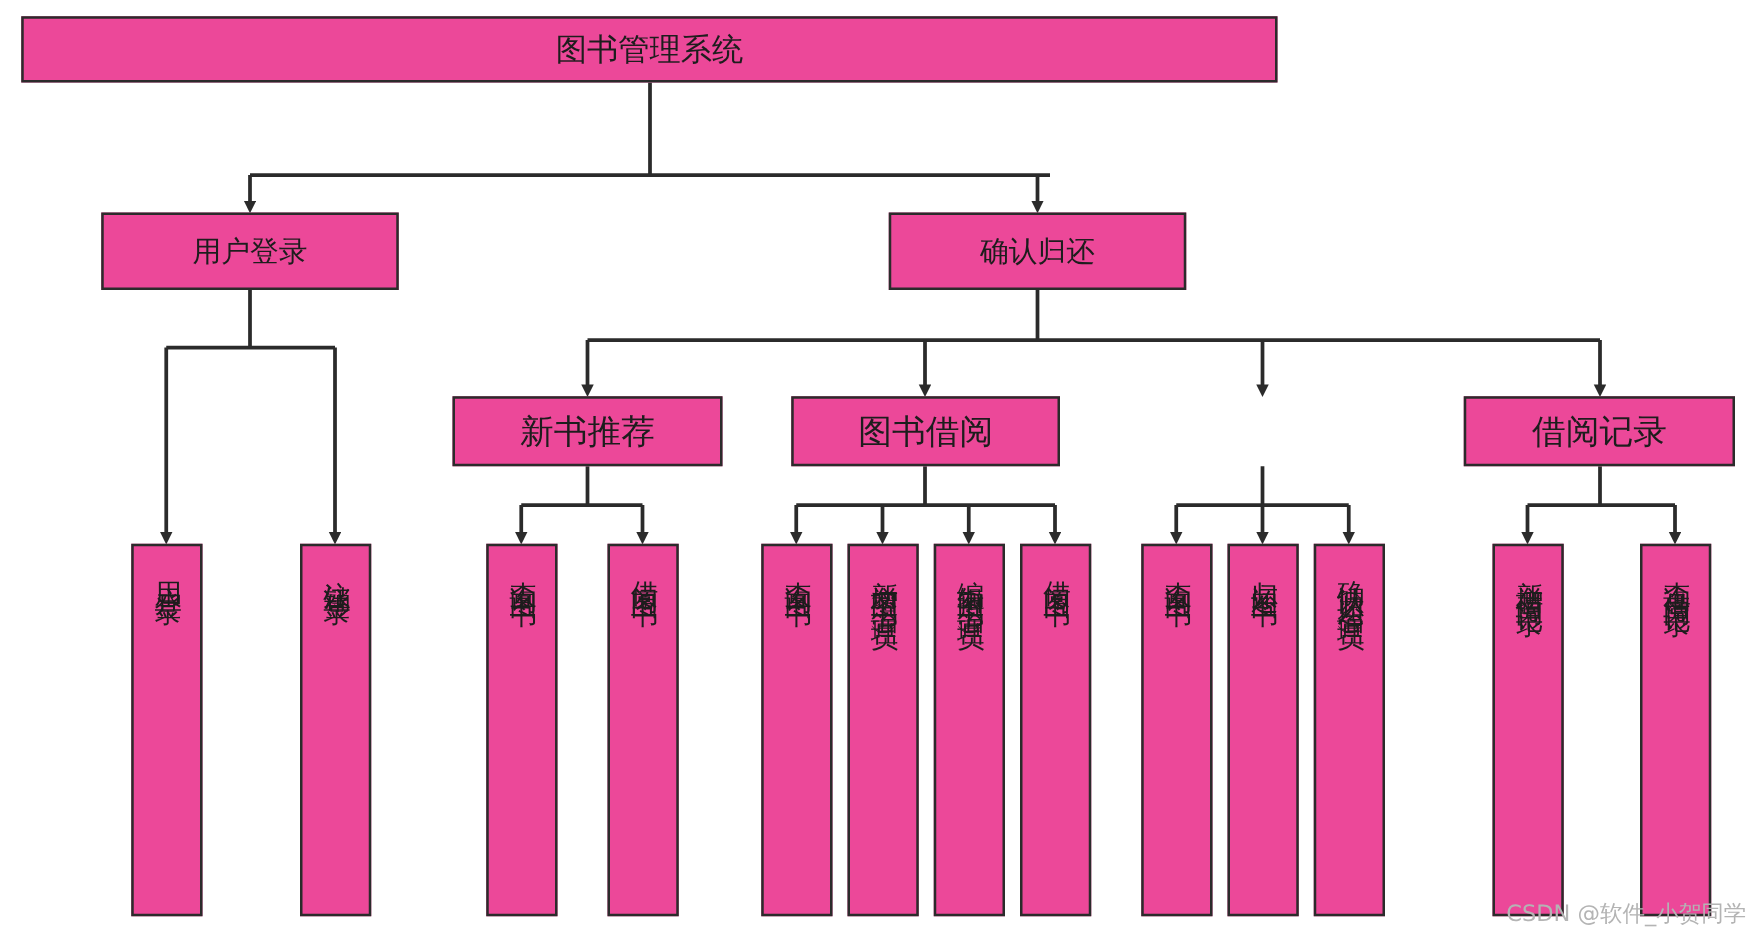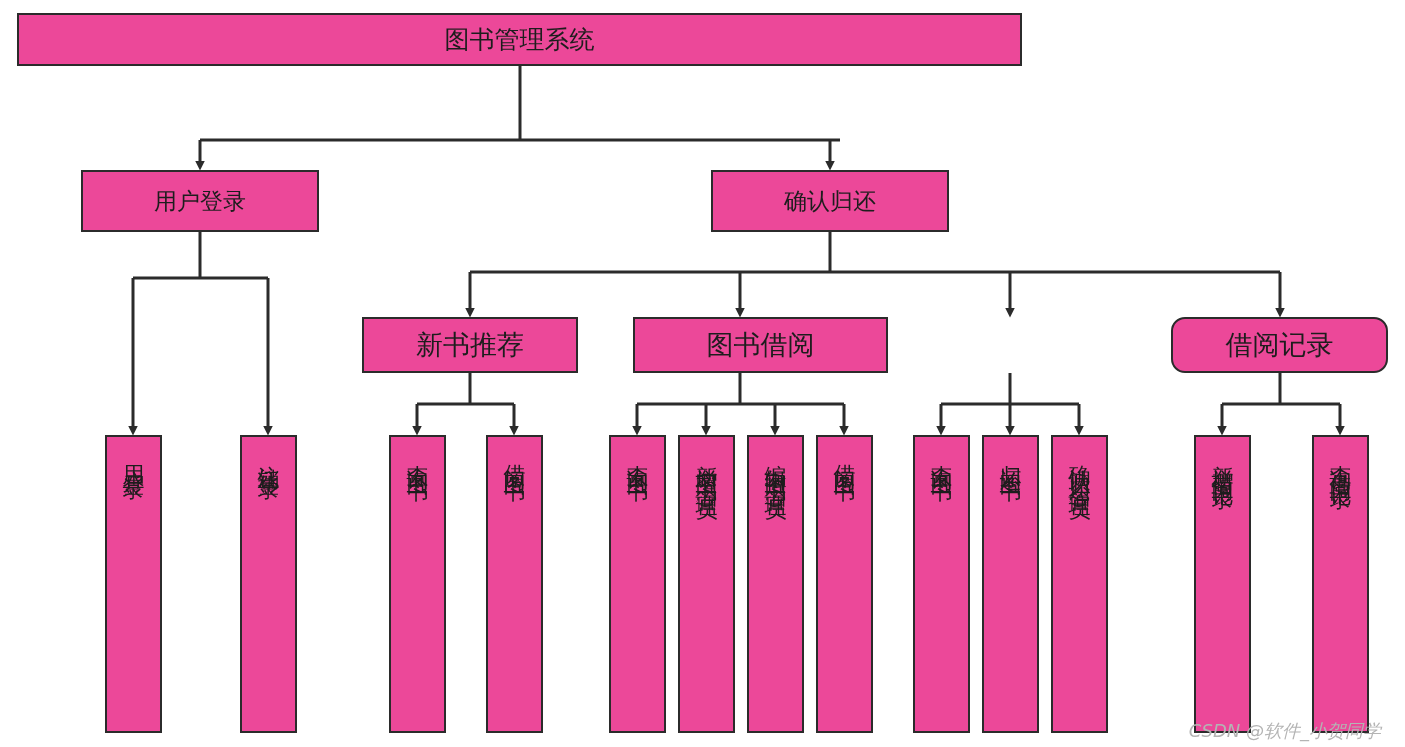--- a/index.html
+++ b/index.html
@@ -52,26 +52,25 @@
   }
   .vtext {
     writing-mode: vertical-rl;
     text-orientation: upright;
     letter-spacing: 5px;
     line-height: 1;
     white-space: nowrap;
   }
   .watermark {
     position: absolute;
-    right: 24px;
+    right: 8px;
     bottom: 4px;
     font-size: 18px;
     color: #b4b4b4;
     white-space: nowrap;
-    font-style: italic;
   }
 </style>
 </head>
 <body>
 
 <div id="canvas">
 
   <svg class="wires" viewBox="0 0 1405 747">
     <defs>
       <marker id="arrow" markerWidth="11" markerHeight="11" refX="1.5" refY="5" orient="auto" markerUnits="userSpaceOnUse">
@@ -129,24 +128,24 @@
   <div class="node l2" style="left:81px; top:170px; width:238px; height:62px;">
     <span>用户登录</span>
   </div>
   <div class="node l2" style="left:711px; top:170px; width:238px; height:62px;">
     <span>确认归还</span>
   </div>
 
   <div class="node l3" style="left:362px; top:317px; width:216px; height:56px;">
     <span>新书推荐</span>
   </div>
-  <div class="node l3" style="left:633px; top:317px; width:255px; height:56px;">
+  <div class="node l3" style="left:633px; top:317px; width:215px; height:56px;">
     <span>图书借阅</span>
   </div>
-  <div class="node l3" style="left:1171px; top:317px; width:217px; height:56px;border-radius:14px;">
+  <div class="node l3" style="left:1171px; top:317px; width:217px; height:56px;">
     <span>借阅记录</span>
   </div>
 
   <div class="node leaf" style="left:105px; top:435px; width:57px; height:298px;">
     <span class="vtext">用户登录</span>
   </div>
   <div class="node leaf" style="left:240px; top:435px; width:57px; height:298px;">
     <span class="vtext">注销登录</span>
   </div>
 

